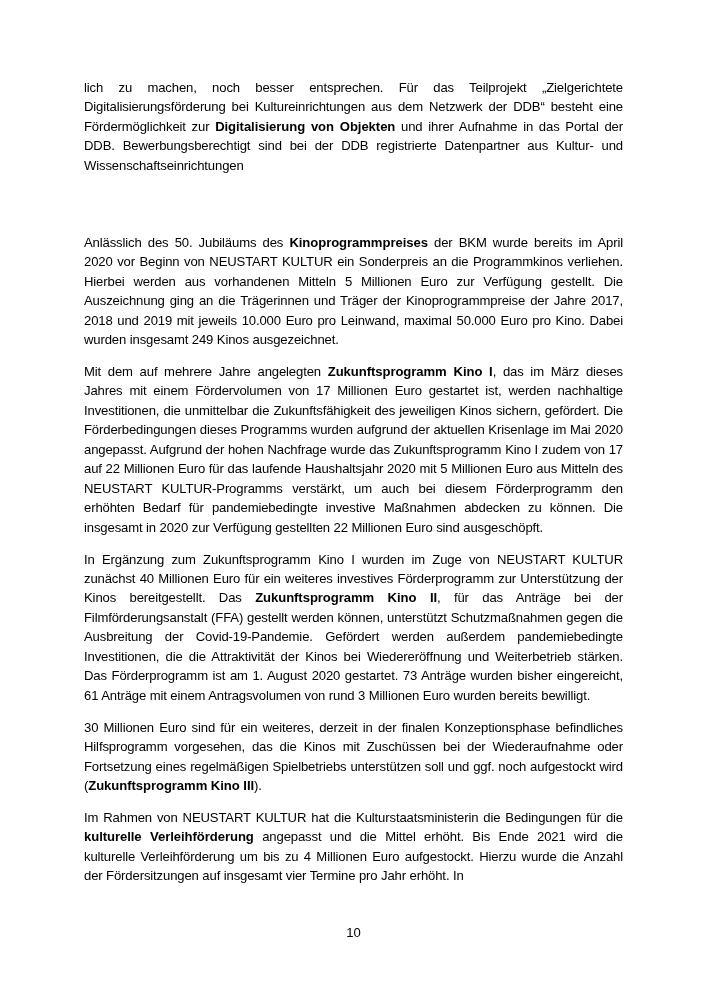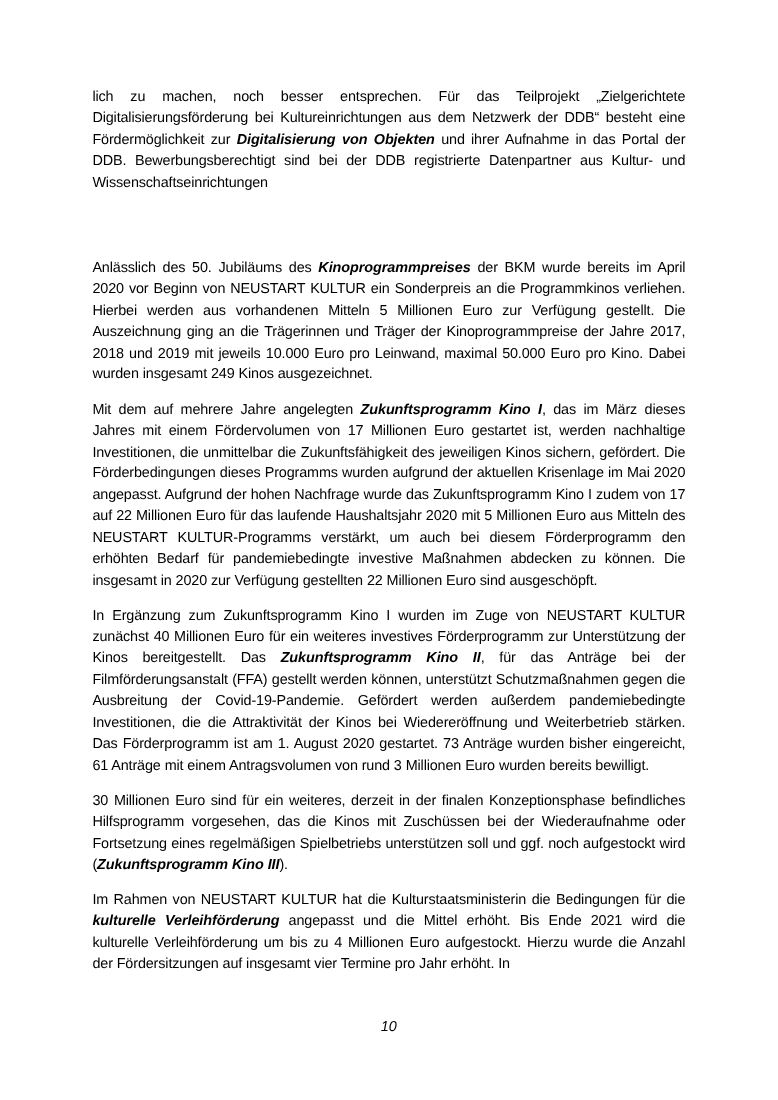--- a/index.html
+++ b/index.html
@@ -60,33 +60,31 @@
     color: #000000;
     font-family: "DejaVu Sans", "Liberation Sans", sans-serif;
   }
 
   .spacer-before-heading { height: 27px; }
   .spacer-after-heading  { height: 18px; }
 
   b, strong {
     font-weight: bold;
     letter-spacing: -0.005em;
-    font-style: italic;
   }
 
   .page-number {
     position: absolute;
     left: 0;
     top: 923px;
     width: 707px;
     text-align: center;
     font-size: 13.1px;
     line-height: 19px;
     color: #000000;
-    font-style: italic;
   }
 
   
   .run { white-space: normal; }
 </style>
 </head>
 <body>
 
 <div class="page">
 

